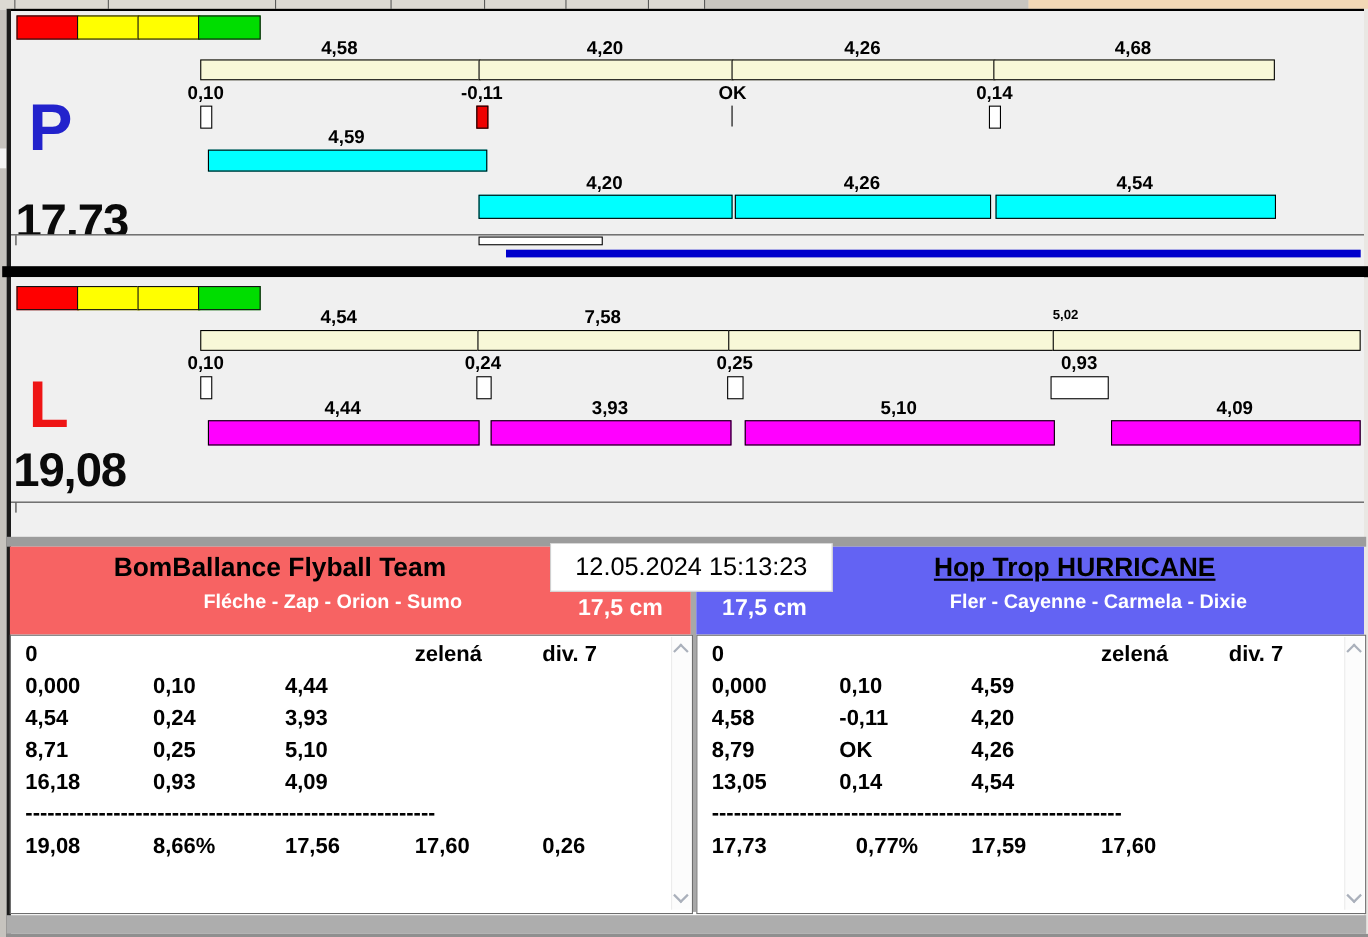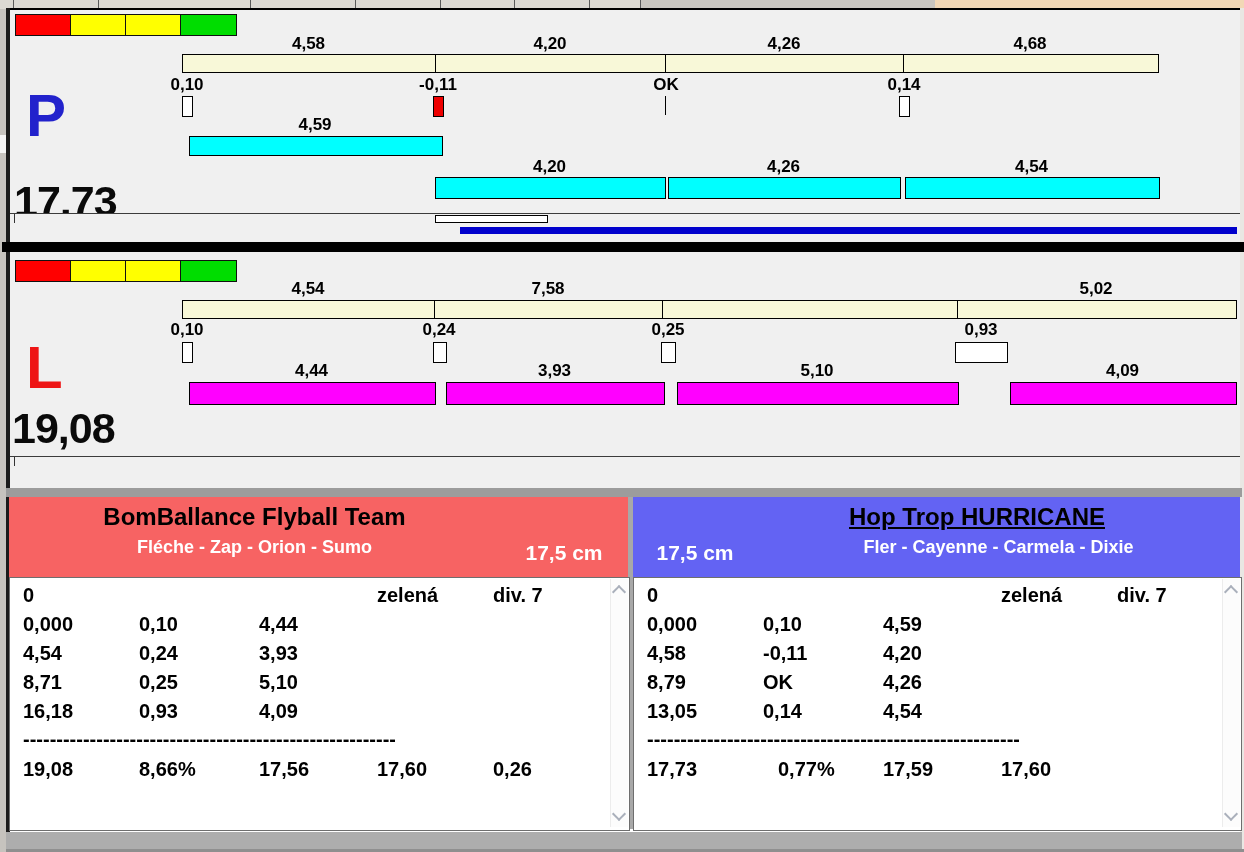--- a/index.html
+++ b/index.html
@@ -34,21 +34,21 @@
   #bottom-strip{left:6px;top:832px;width:1236px;height:17px;background:#adadad;}
   
   .team-header{top:497px;height:80px;}
   #team-header-0{left:9px;width:619px;}
   #team-header-1{left:633px;width:607px;}
   #team-gap{left:628px;top:497px;width:5px;height:332px;background:#a8a8a8;}
   .team-title{position:absolute;font-size:24px;font-weight:700;color:#000;text-align:center;}
   .team-dogs{position:absolute;font-size:18px;font-weight:700;color:#fff;text-align:center;}
   .team-height{position:absolute;font-size:21px;font-weight:700;color:#fff;text-align:center;}
   #team-header-0 .team-title{left:0;top:6px;width:491px;}
-  #team-header-0 .team-dogs{left:0;top:40px;width:491px;}
+  #team-header-0 .team-dogs{left:0;top:40px;width:491px;padding-left:48px;}
   #team-header-0 .team-height{left:491px;top:44px;width:128px;}
   #team-header-1 .team-title{left:124px;top:6px;width:440px;text-decoration:underline;}
   #team-header-1 .team-dogs{left:124px;top:40px;width:483px;}
   #team-header-1 .team-height{left:0;top:44px;width:124px;}
   
   #date-box{left:500px;top:494px;width:255px;height:43px;background:#fff;z-index:5;
             font-size:23px;line-height:43px;text-align:center;font-weight:400;
             border:1px solid #cfcfcf;border-top:none;}
   
   .log{top:577px;height:252px;background:#fff;border:1px solid #6e6e6e;font-weight:700;font-size:20px;}
@@ -129,21 +129,21 @@
     <div class="lane-total">19,08</div>
   <div style="position: absolute; left: 5px; top: 8px; width: 55px; height: 20px; background: rgb(255, 0, 0); border: 1px solid rgb(17, 17, 17);"></div>
       <div style="position: absolute; left: 60px; top: 8px; width: 55px; height: 20px; background: rgb(255, 255, 0); border: 1px solid rgb(17, 17, 17);"></div>
       <div style="position: absolute; left: 115px; top: 8px; width: 55px; height: 20px; background: rgb(255, 255, 0); border: 1px solid rgb(17, 17, 17);"></div>
       <div style="position: absolute; left: 170px; top: 8px; width: 55px; height: 20px; background: rgb(0, 221, 0); border: 1px solid rgb(17, 17, 17);"></div>
       <div style="position: absolute; left: 172px; top: 28px; width: 252px; font-weight: 700; font-size: 17px; text-align: center; line-height: 1;">4,54</div>
       <div style="position: absolute; left: 172px; top: 48px; width: 252px; height: 17px; background: rgb(248, 248, 216); border: 1px solid rgb(0, 0, 0);"></div>
       <div style="position: absolute; left: 424px; top: 28px; width: 228px; font-weight: 700; font-size: 17px; text-align: center; line-height: 1;">7,58</div>
       <div style="position: absolute; left: 424px; top: 48px; width: 228px; height: 17px; background: rgb(248, 248, 216); border: 1px solid rgb(0, 0, 0);"></div>
       <div style="position: absolute; left: 652px; top: 48px; width: 295px; height: 17px; background: rgb(248, 248, 216); border: 1px solid rgb(0, 0, 0);"></div>
-      <div style="position: absolute; left: 947px; top: 28px; width: 278px; font-weight: 700; font-size: 17px; text-align: center; line-height: 1;">5,02</div>
+      <div style="position: absolute; left: 947px; top: 28px; width: 278px; font-weight: 700; font-size: 12px; line-height: 1;">5,02</div>
       <div style="position: absolute; left: 947px; top: 48px; width: 278px; height: 17px; background: rgb(248, 248, 216); border: 1px solid rgb(0, 0, 0);"></div>
       <div style="position: absolute; left: 137px; top: 69px; width: 80px; font-weight: 700; font-size: 17px; text-align: center; line-height: 1;">0,10</div>
       <div style="position: absolute; left: 172px; top: 90px; width: 9px; height: 19px; background: rgb(255, 255, 255); border: 1px solid rgb(0, 0, 0);"></div>
       <div style="position: absolute; left: 389px; top: 69px; width: 80px; font-weight: 700; font-size: 17px; text-align: center; line-height: 1;">0,24</div>
       <div style="position: absolute; left: 423px; top: 90px; width: 12px; height: 19px; background: rgb(255, 255, 255); border: 1px solid rgb(0, 0, 0);"></div>
       <div style="position: absolute; left: 618px; top: 69px; width: 80px; font-weight: 700; font-size: 17px; text-align: center; line-height: 1;">0,25</div>
       <div style="position: absolute; left: 651px; top: 90px; width: 13px; height: 19px; background: rgb(255, 255, 255); border: 1px solid rgb(0, 0, 0);"></div>
       <div style="position: absolute; left: 931px; top: 69px; width: 80px; font-weight: 700; font-size: 17px; text-align: center; line-height: 1;">0,93</div>
       <div style="position: absolute; left: 945px; top: 90px; width: 51px; height: 19px; background: rgb(255, 255, 255); border: 1px solid rgb(0, 0, 0);"></div>
       <div style="position: absolute; left: 179px; top: 110px; width: 245px; font-weight: 700; font-size: 17px; text-align: center; line-height: 1;">4,44</div>
@@ -166,20 +166,21 @@
     <div class="team-dogs">Fléche - Zap - Orion - Sumo</div>
     <div class="team-height">17,5 cm</div>
   </div>
   <div class="abs" id="team-gap"></div>
   <div class="abs team-header" id="team-header-1" style="background: rgb(99, 99, 243);">
     <div class="team-title">Hop Trop HURRICANE</div>
     <div class="team-dogs">Fler - Cayenne - Carmela - Dixie</div>
     <div class="team-height">17,5 cm</div>
   </div>
 
+  <div class="abs" id="date-box">12.05.2024 15:13:23</div>
 
   <div class="abs log" id="log-0">
     <div class="scrollbar">
       <span class="chev chev-up"></span>
       <span class="chev chev-down"></span>
     </div>
   <div style="position: absolute; left: 13px; top: 6px; line-height: 1.1; white-space: nowrap;">0</div>
       <div style="position: absolute; left: 367px; top: 6px; line-height: 1.1; white-space: nowrap;">zelená</div>
       <div style="position: absolute; left: 483px; top: 6px; line-height: 1.1; white-space: nowrap;">div. 7</div>
       <div style="position: absolute; left: 13px; top: 35px; line-height: 1.1; white-space: nowrap;">0,000</div>

